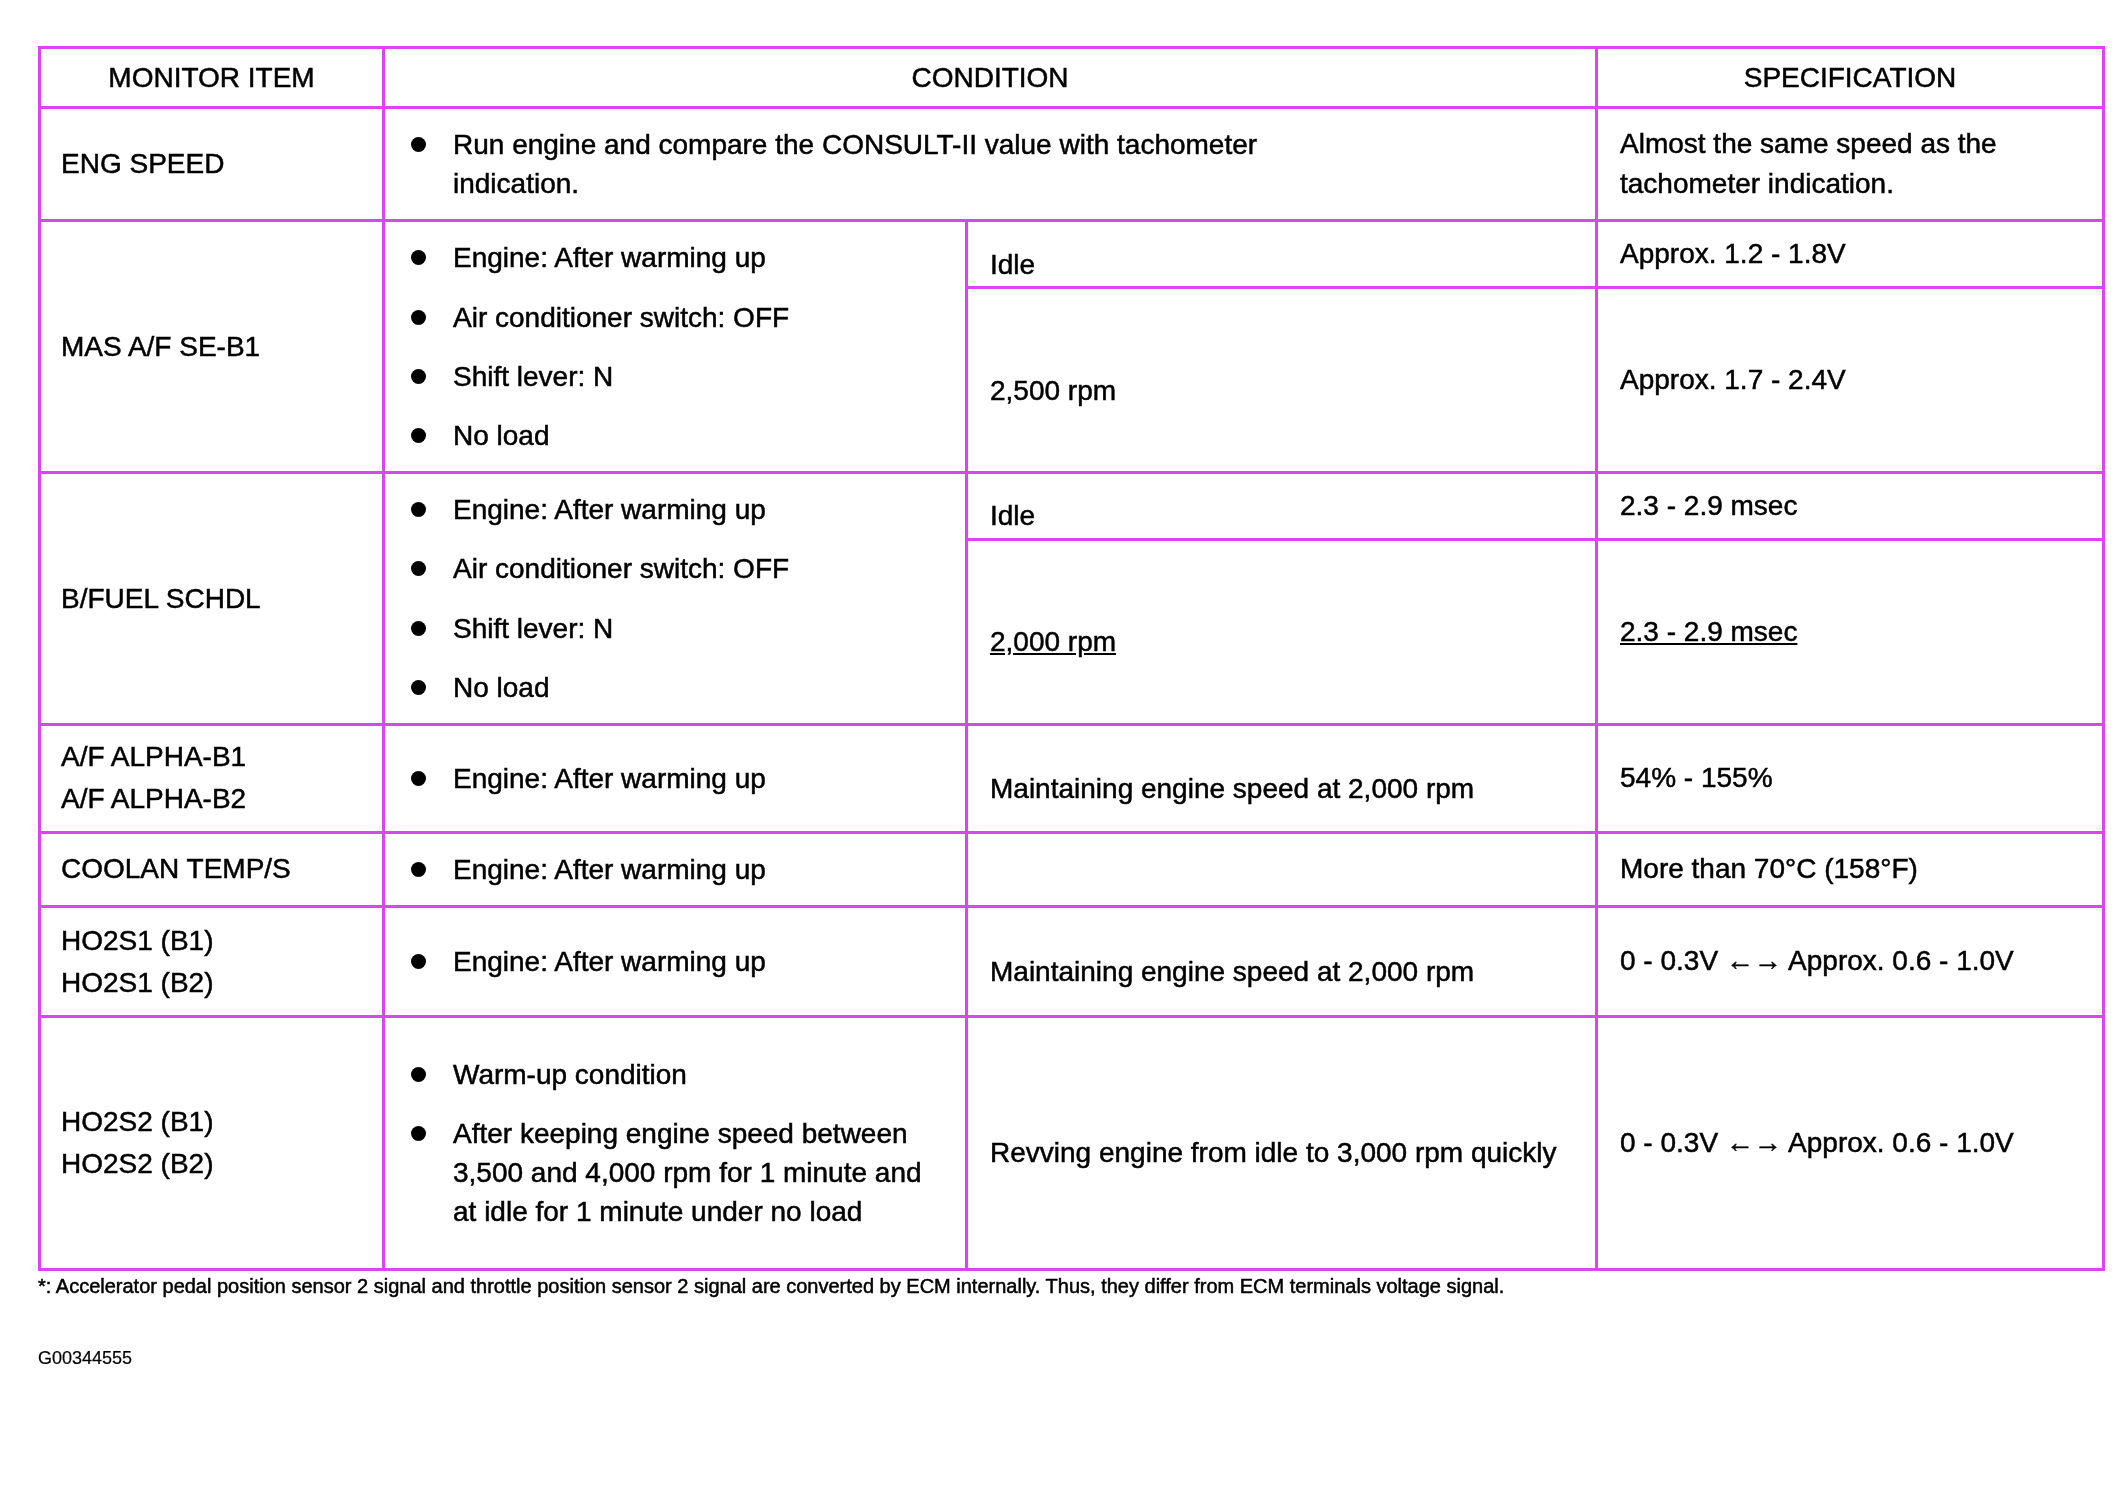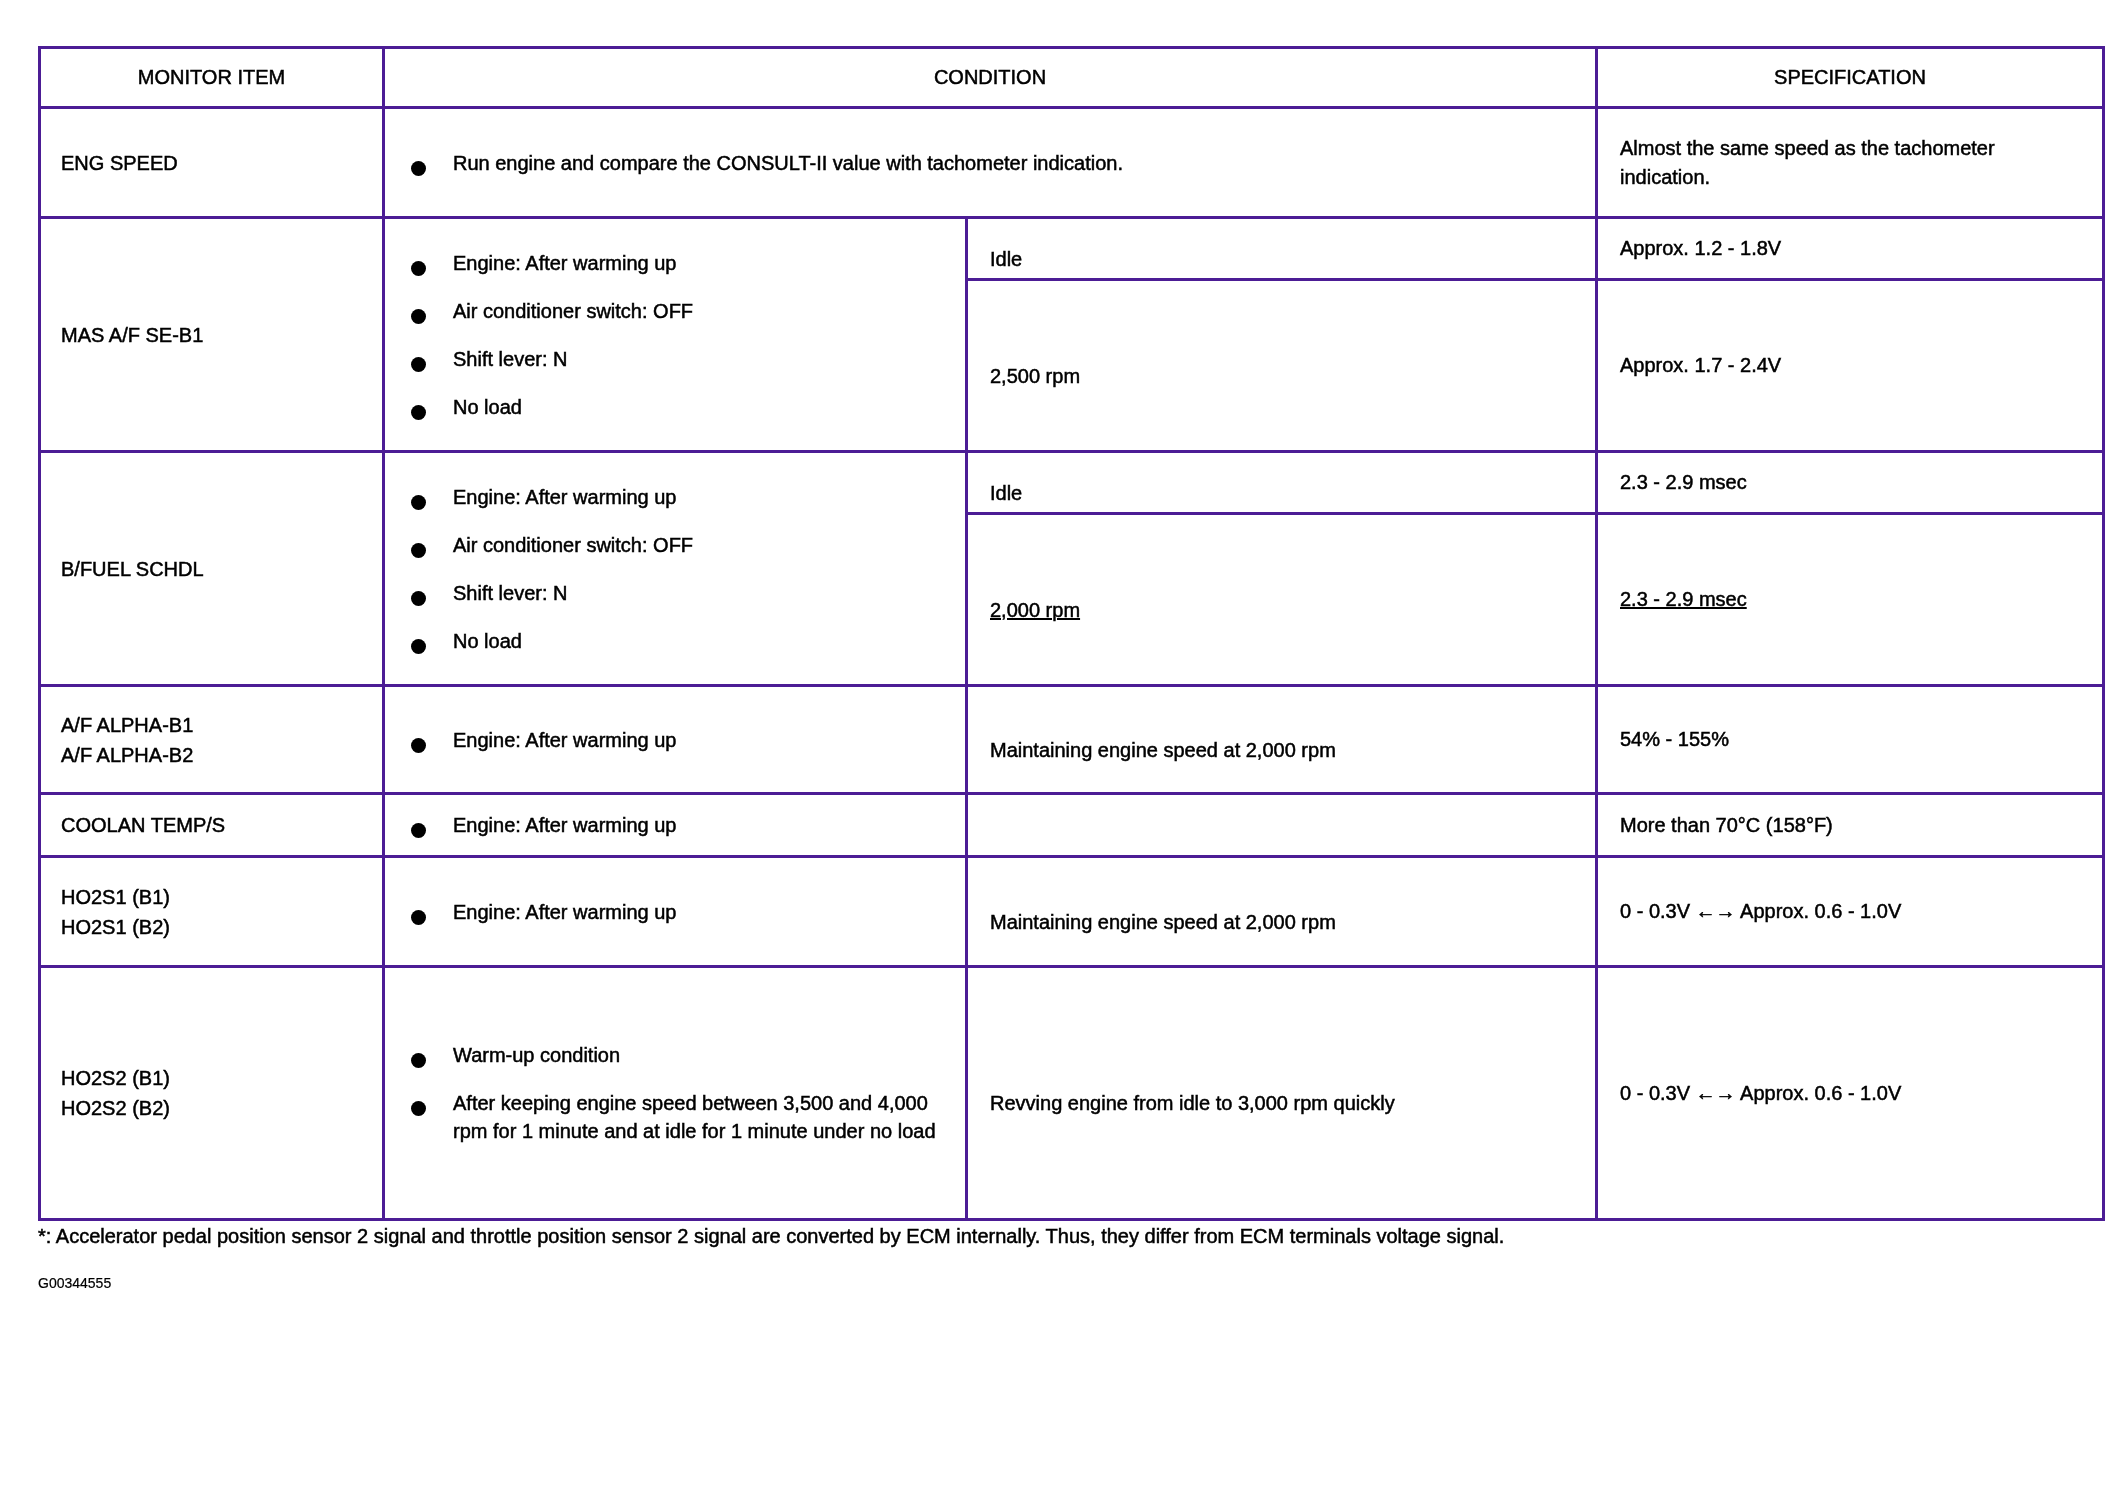--- a/index.html
+++ b/index.html
@@ -18,22 +18,22 @@
     font-size:30px;
     margin-bottom:20px;
     letter-spacing:1px;
   }
   table.spec-table {
     border-collapse:collapse;
     table-layout:fixed;
     width:2064px;
   }
   .spec-table th, .spec-table td {
-    border:3px solid #4c1d95;
-    font-size:20px;
+    border:3px solid #d946ef;
+    font-size:28px;
     vertical-align:middle;
   }
   .spec-table th {
     font-weight:normal;
     text-align:center;
     height:60px;
   }
   td.mi {
     padding-left:20px;
     white-space:pre-line;
@@ -66,22 +66,22 @@
     padding-left:22px;
     padding-right:42px;
     line-height:1.45;
   }
   .footnote {
     font-size:20px;
     line-height:1.55;
     max-width:2046px;
   }
   .figure-id {
-    margin-top:23px;
-    font-size:14px;
+    margin-top:46px;
+    font-size:18px;
     -webkit-text-stroke:0.2px #000;
   }
 </style>
 </head>
 <body>
 
 <div class="page">
 
 
   <table class="spec-table">

